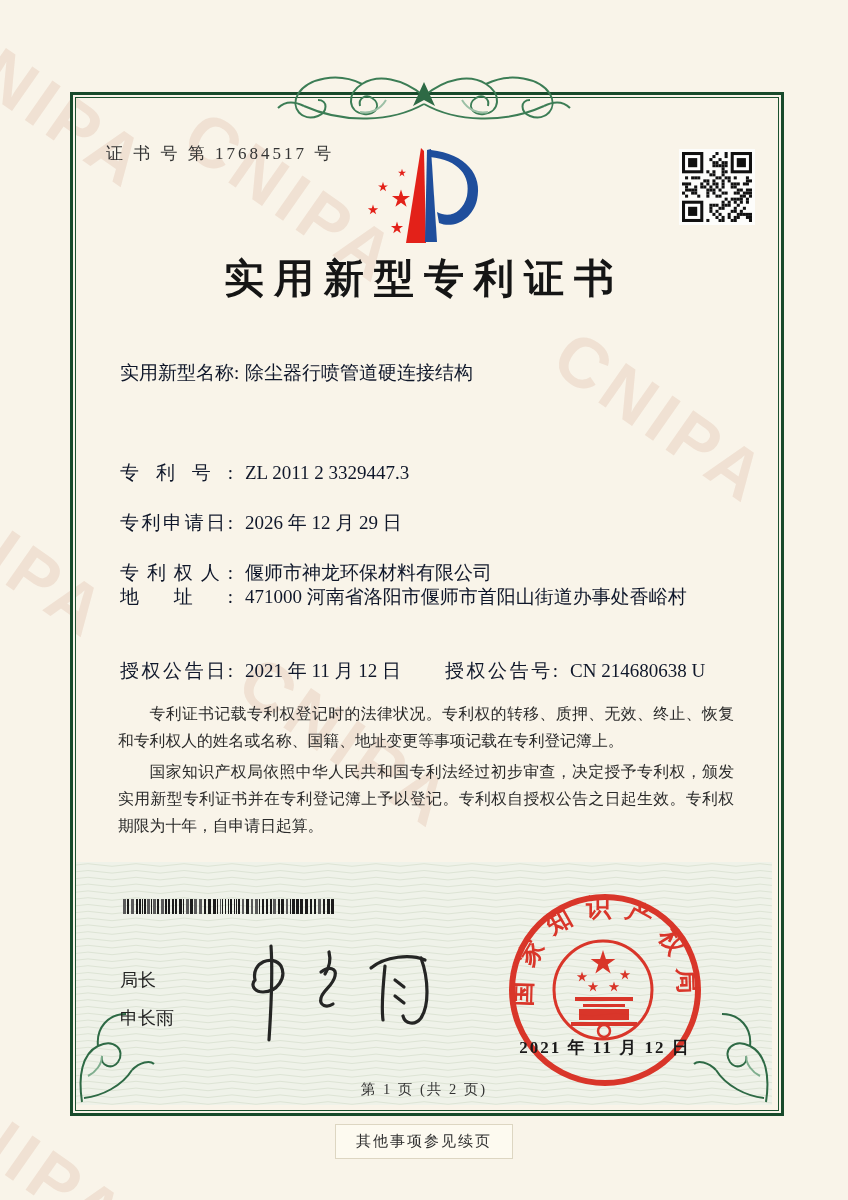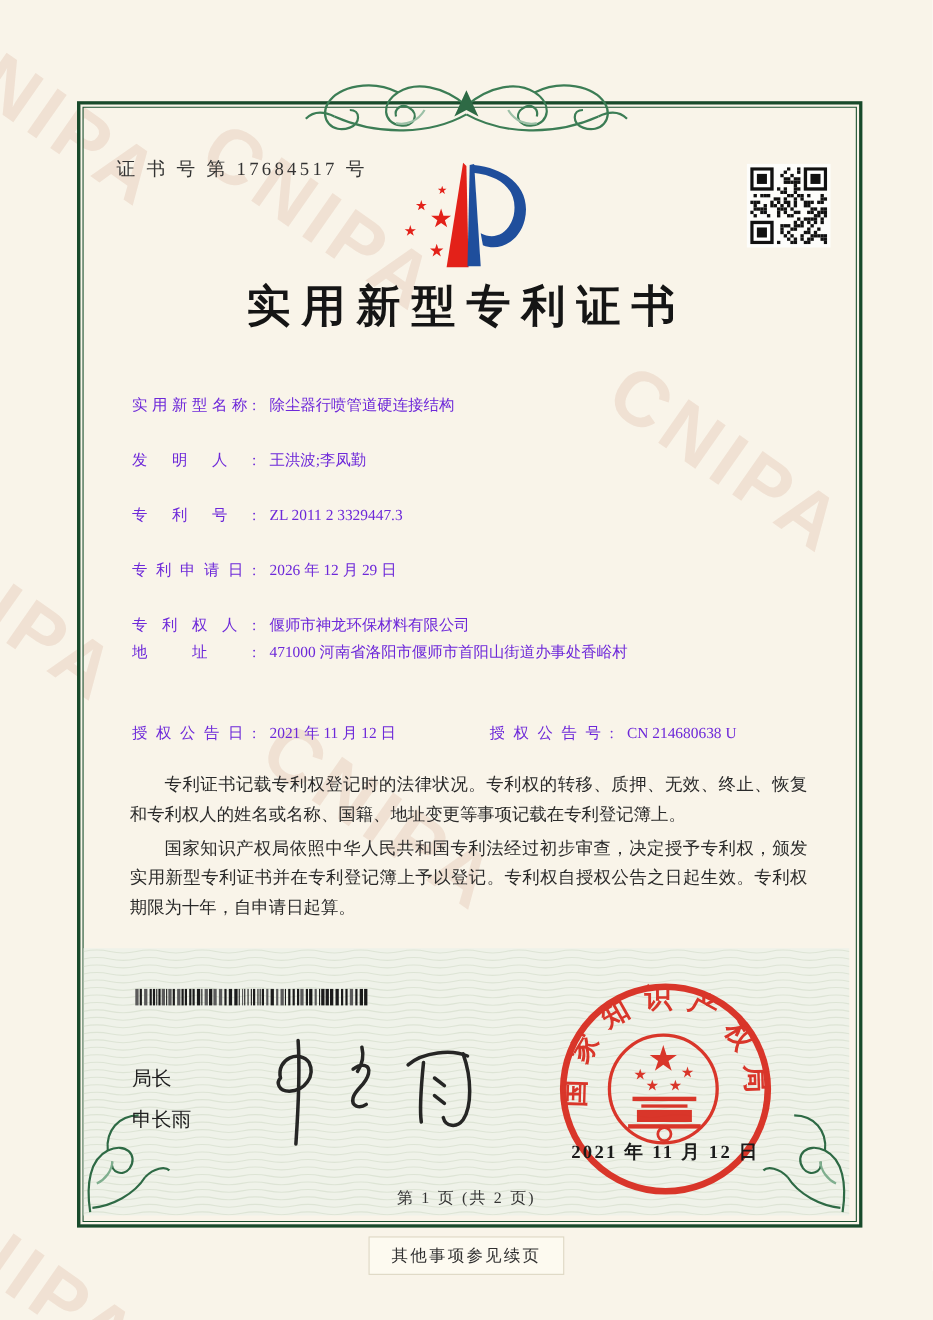--- a/index.html
+++ b/index.html
@@ -17,21 +17,21 @@
   .band{position:absolute;left:76px;top:862px;width:696px;height:243px;background:#eff2e9;overflow:hidden;}
   .band svg{display:block;}
   .flourish{position:absolute;pointer-events:none;}
   
   .certno{position:absolute;left:106px;top:142px;font-size:17px;letter-spacing:3px;color:#333;}
   .logo{position:absolute;left:350px;top:128px;}
   .qr{position:absolute;left:679px;top:149px;width:76px;height:76px;background:#fdfdfb;padding:3px;box-sizing:border-box;}
   .title{position:absolute;left:0;top:251px;width:848px;text-align:center;font-size:40px;
          font-weight:bold;letter-spacing:10px;color:#151515;}
   
-  .frow{position:absolute;left:120px;font-size:14px;color:#6d28d9;white-space:nowrap;}
+  .frow{position:absolute;left:120px;font-size:19px;color:#0f172a;white-space:nowrap;}
   .flabel{display:inline-block;width:113px;text-align:justify;text-align-last:justify;
           text-justify:inter-character;margin-right:12px;}
   
   .body-text{position:absolute;left:118px;top:700px;width:616px;font-size:15.8px;
              line-height:27px;color:#2a2a2a;text-align:justify;}
   .body-text p{margin:0 0 4px 0;text-indent:2em;}
   
   .barcode{position:absolute;left:123px;top:899px;width:214px;height:15px;}
   .barcode i{position:absolute;top:0;bottom:0;}
   
@@ -305,23 +305,20 @@
         <rect x="51" y="66" width="3" height="3" fill="#111"></rect>
         <rect x="66" y="66" width="3" height="3" fill="#111"></rect>
       </svg>
   </div>
 
   <div class="title">实用新型专利证书</div>
 
   <div class="frow" style="top:360px">
     <span class="flabel">实用新型名称:</span><span class="fval">除尘器行喷管道硬连接结构</span>
   </div>
-  <div class="frow" style="top:410px">
-    <span class="flabel">发明人:</span><span class="fval">王洪波;李凤勤</span>
-  </div>
   <div class="frow" style="top:460px">
     <span class="flabel">专利号:</span><span class="fval">ZL 2011 2 3329447.3</span>
   </div>
   <div class="frow" style="top:510px">
     <span class="flabel">专利申请日:</span><span class="fval">2026 年 12 月 29 日</span>
   </div>
   <div class="frow" style="top:560px">
     <span class="flabel">专利权人:</span><span class="fval">偃师市神龙环保材料有限公司</span>
   </div>
   <div class="frow" style="top:584px">

